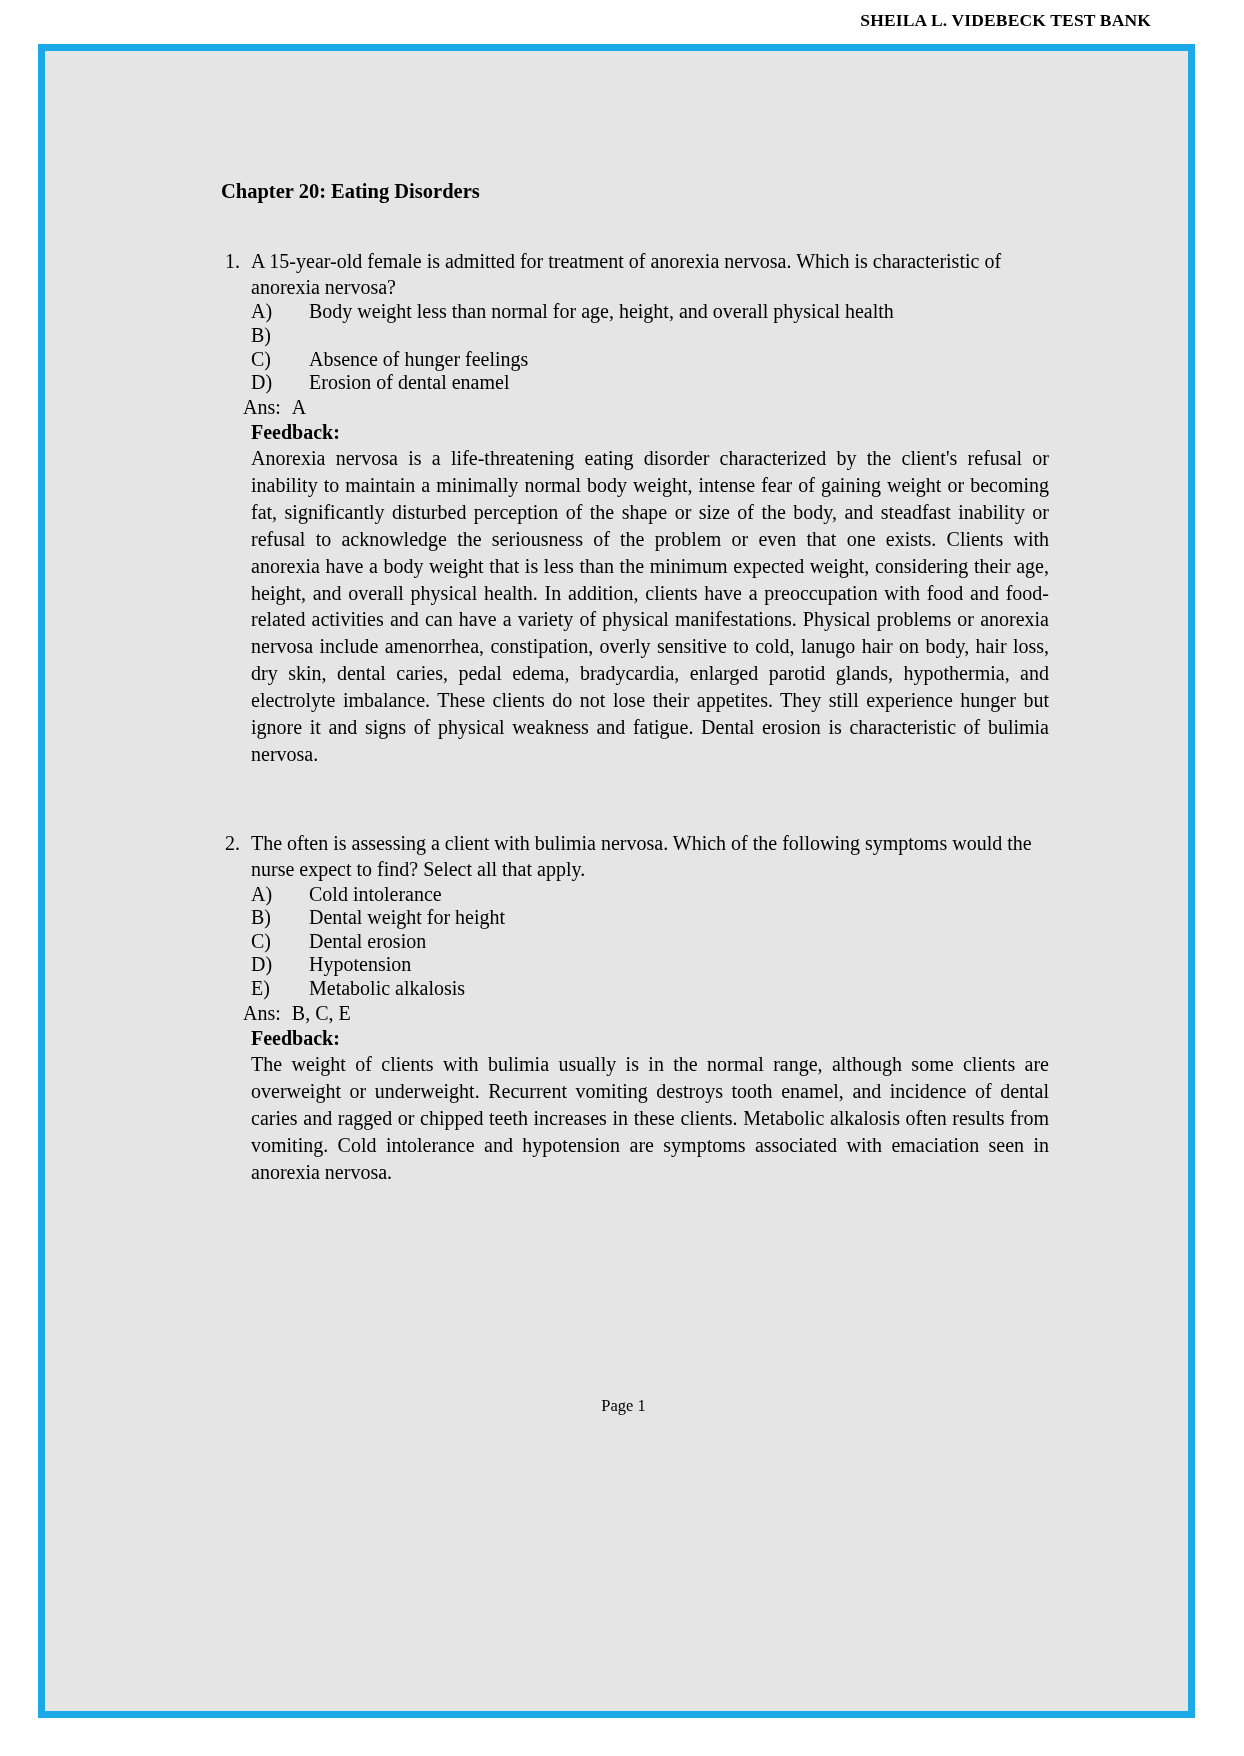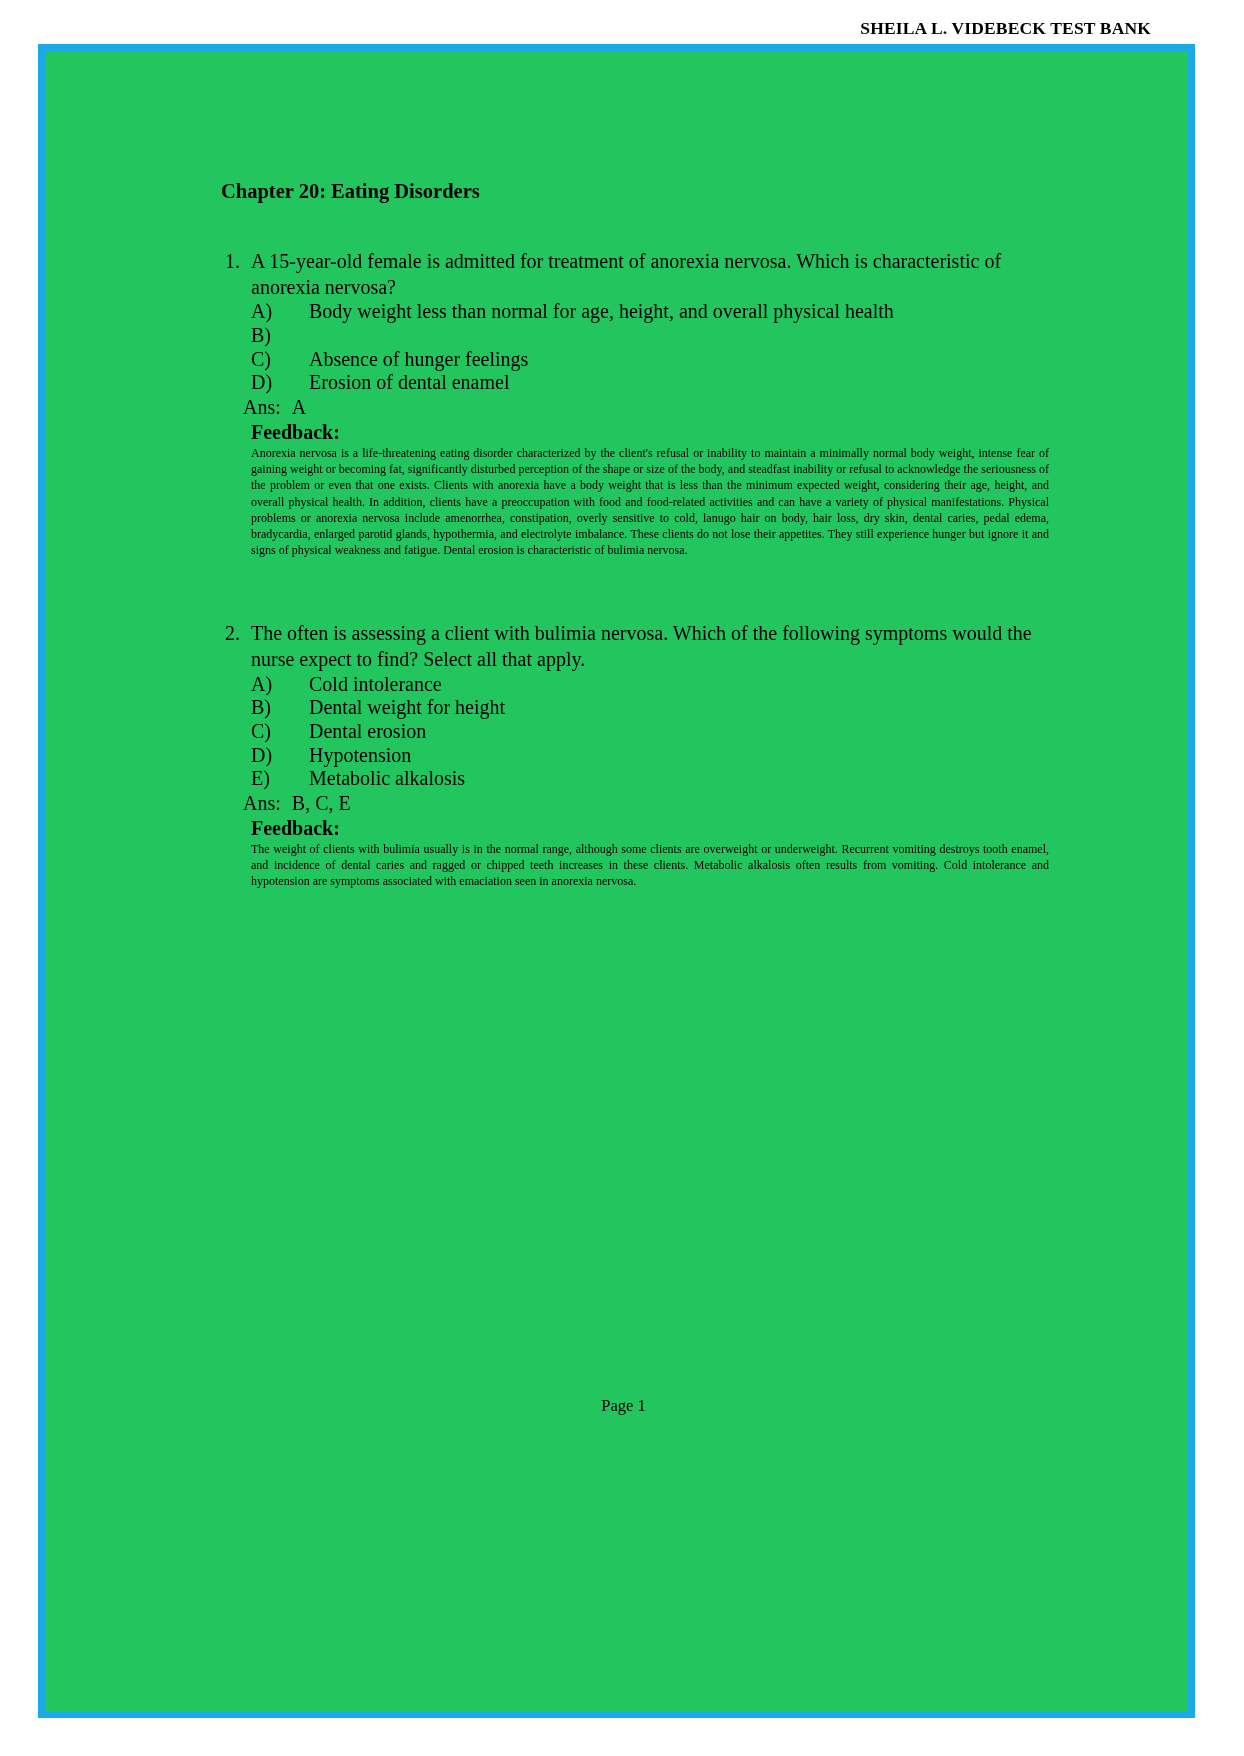--- a/index.html
+++ b/index.html
@@ -13,21 +13,21 @@
     height: 1756px;
     position: relative;
     font-family: "Liberation Serif", "DejaVu Serif", serif;
     color: #000000;
     overflow: hidden;
   }
 
   
   .running-header {
     position: absolute;
-    top: 8px;
+    top: 0;
     left: 0;
     width: 1244px;
     height: 40px;
     display: flex;
     align-items: center;
     justify-content: flex-end;
     padding-right: 93px;
   }
   .running-header-text {
     font-family: "Liberation Serif", "DejaVu Serif", serif;
@@ -38,21 +38,21 @@
   }
 
   
   .page-frame {
     position: absolute;
     top: 44px;
     left: 38px;
     width: 1157px;
     height: 1674px;
     border: 7px solid #1ba9e8;
-    background: #22c55e;
+    background: #e5e5e5;
   }
 
   
   .page-content {
     position: absolute;
     top: 128px;
     left: 176px;
     width: 830px;
   }
 
@@ -119,21 +119,21 @@
   }
 
   .feedback-label {
     font-size: 20px;
     font-weight: bold;
     line-height: 1.3;
     margin-left: 30px;
   }
 
   .feedback-body {
-    font-size: 12px;
+    font-size: 20px;
     line-height: 1.345;
     margin-left: 30px;
     text-align: justify;
     text-justify: inter-word;
     width: 798px;
   }
 
   
   .page-footer {
     position: absolute;

